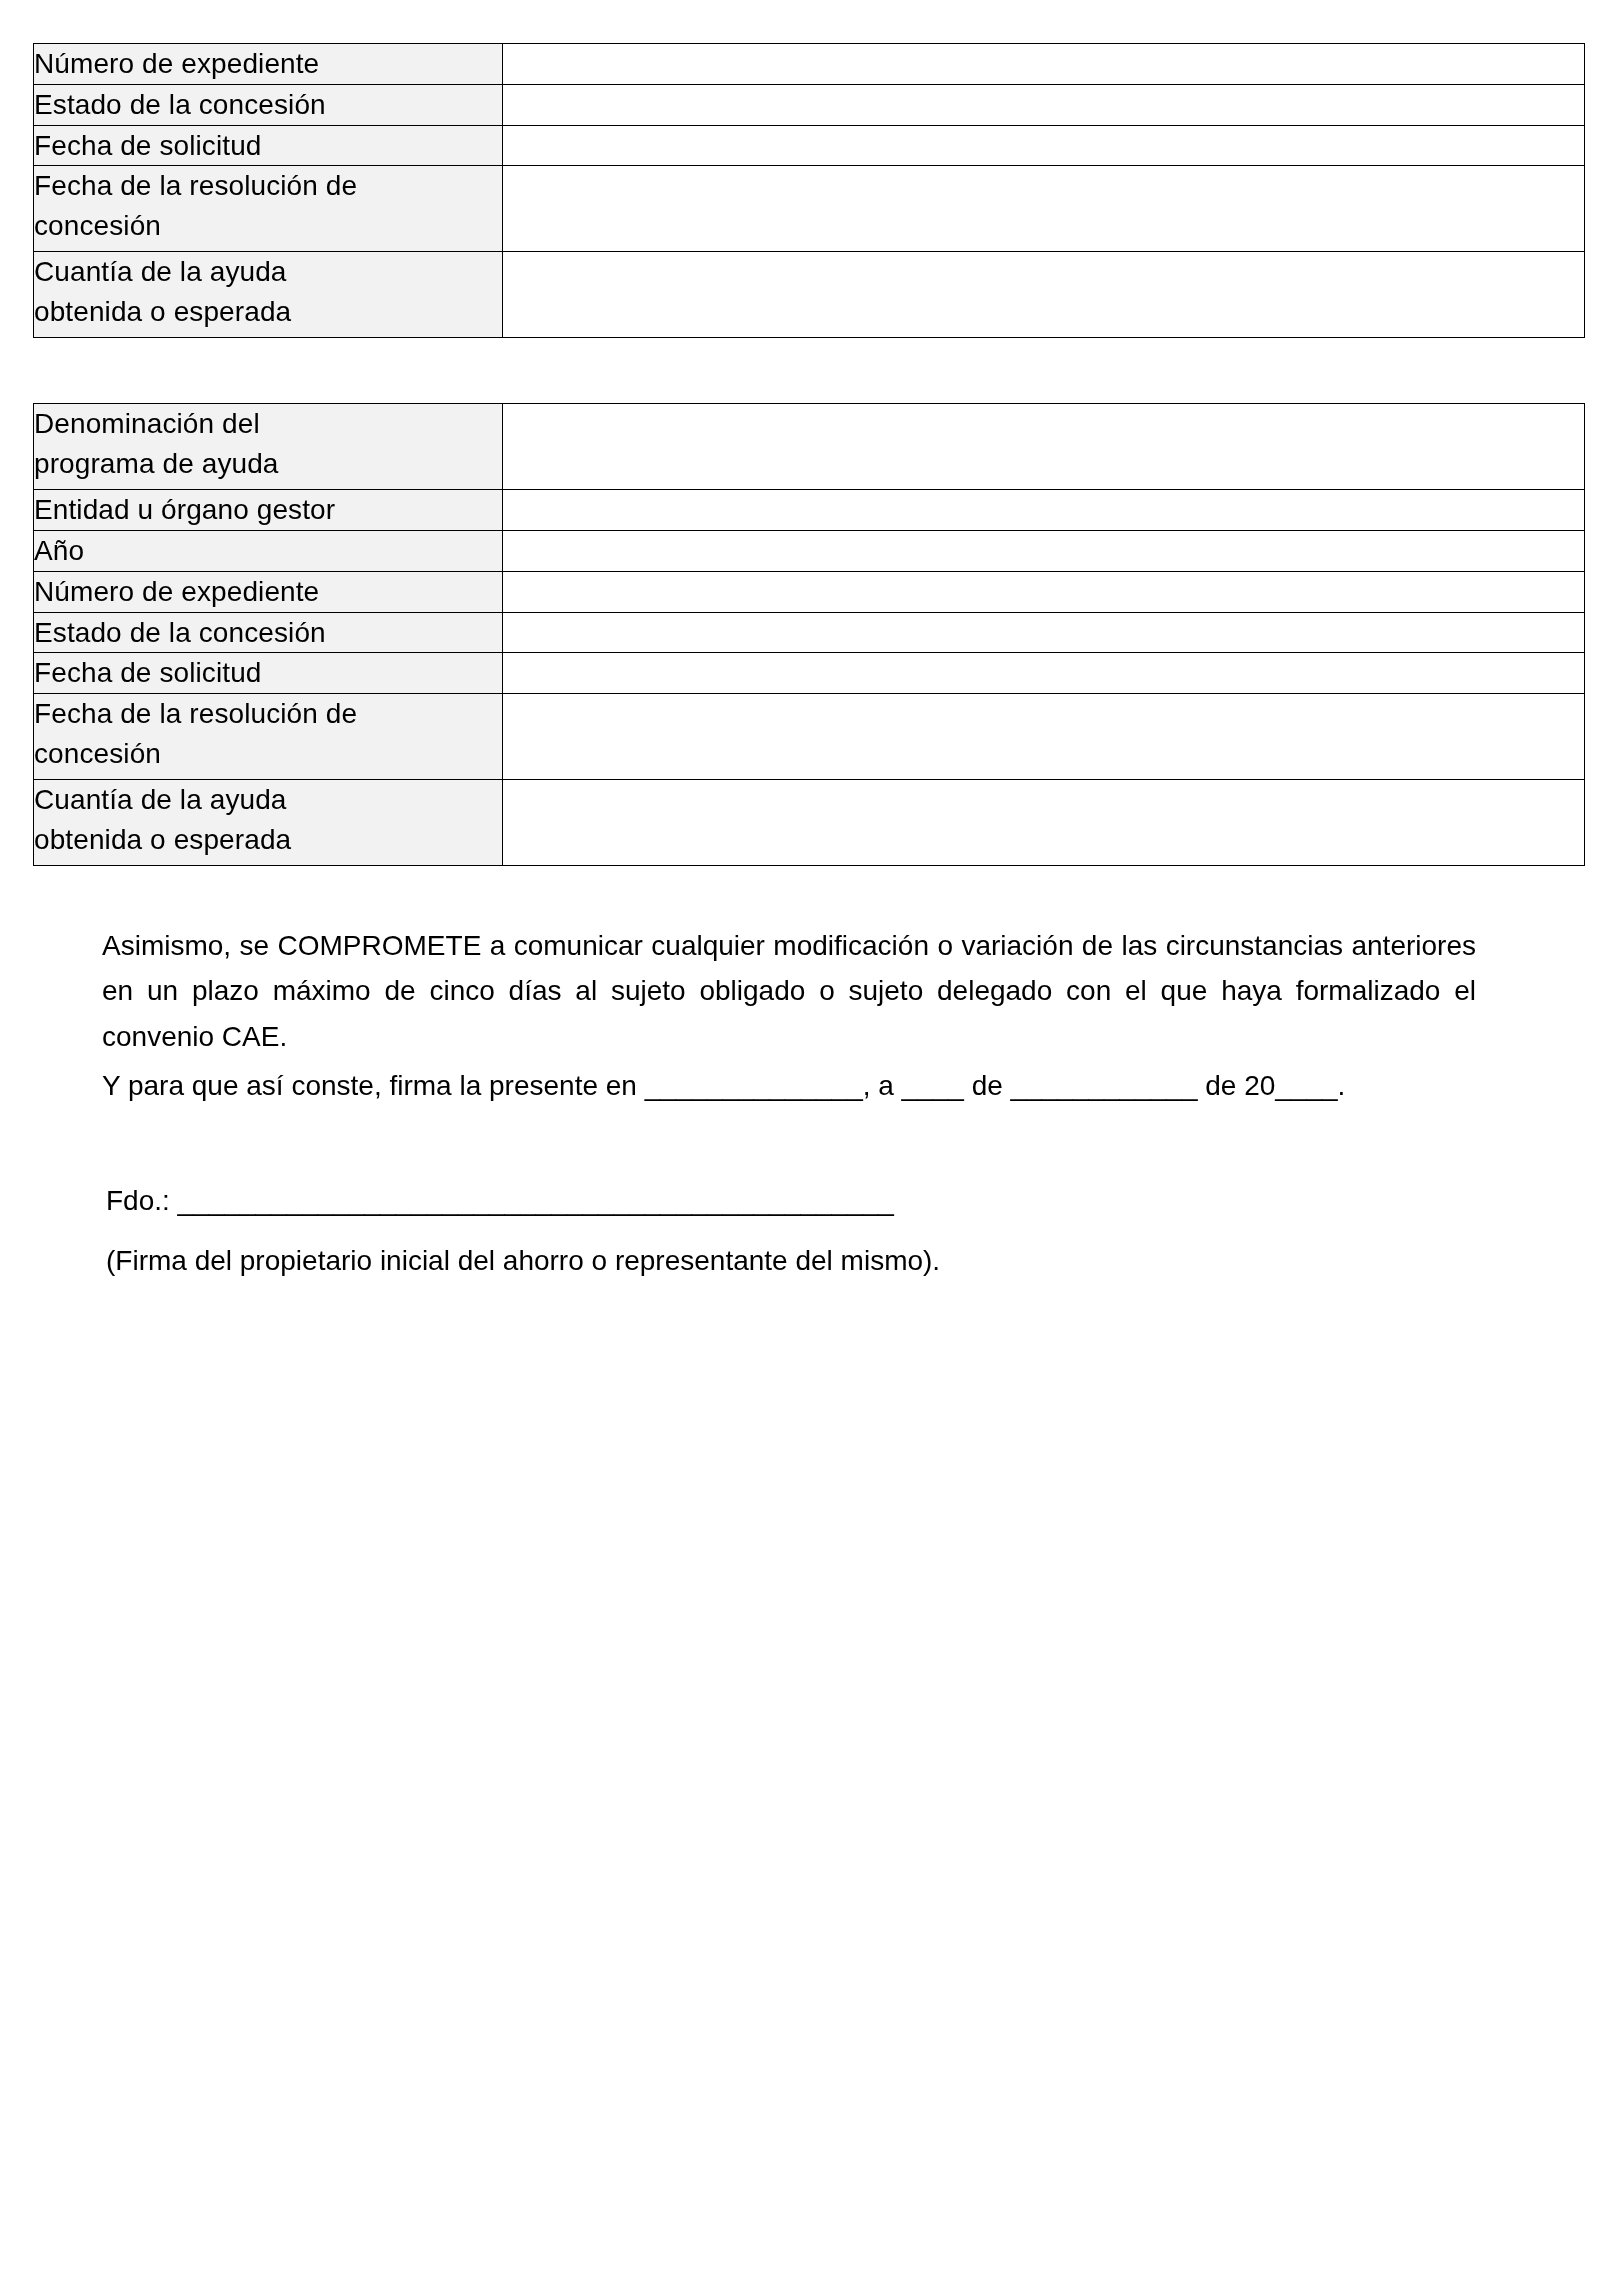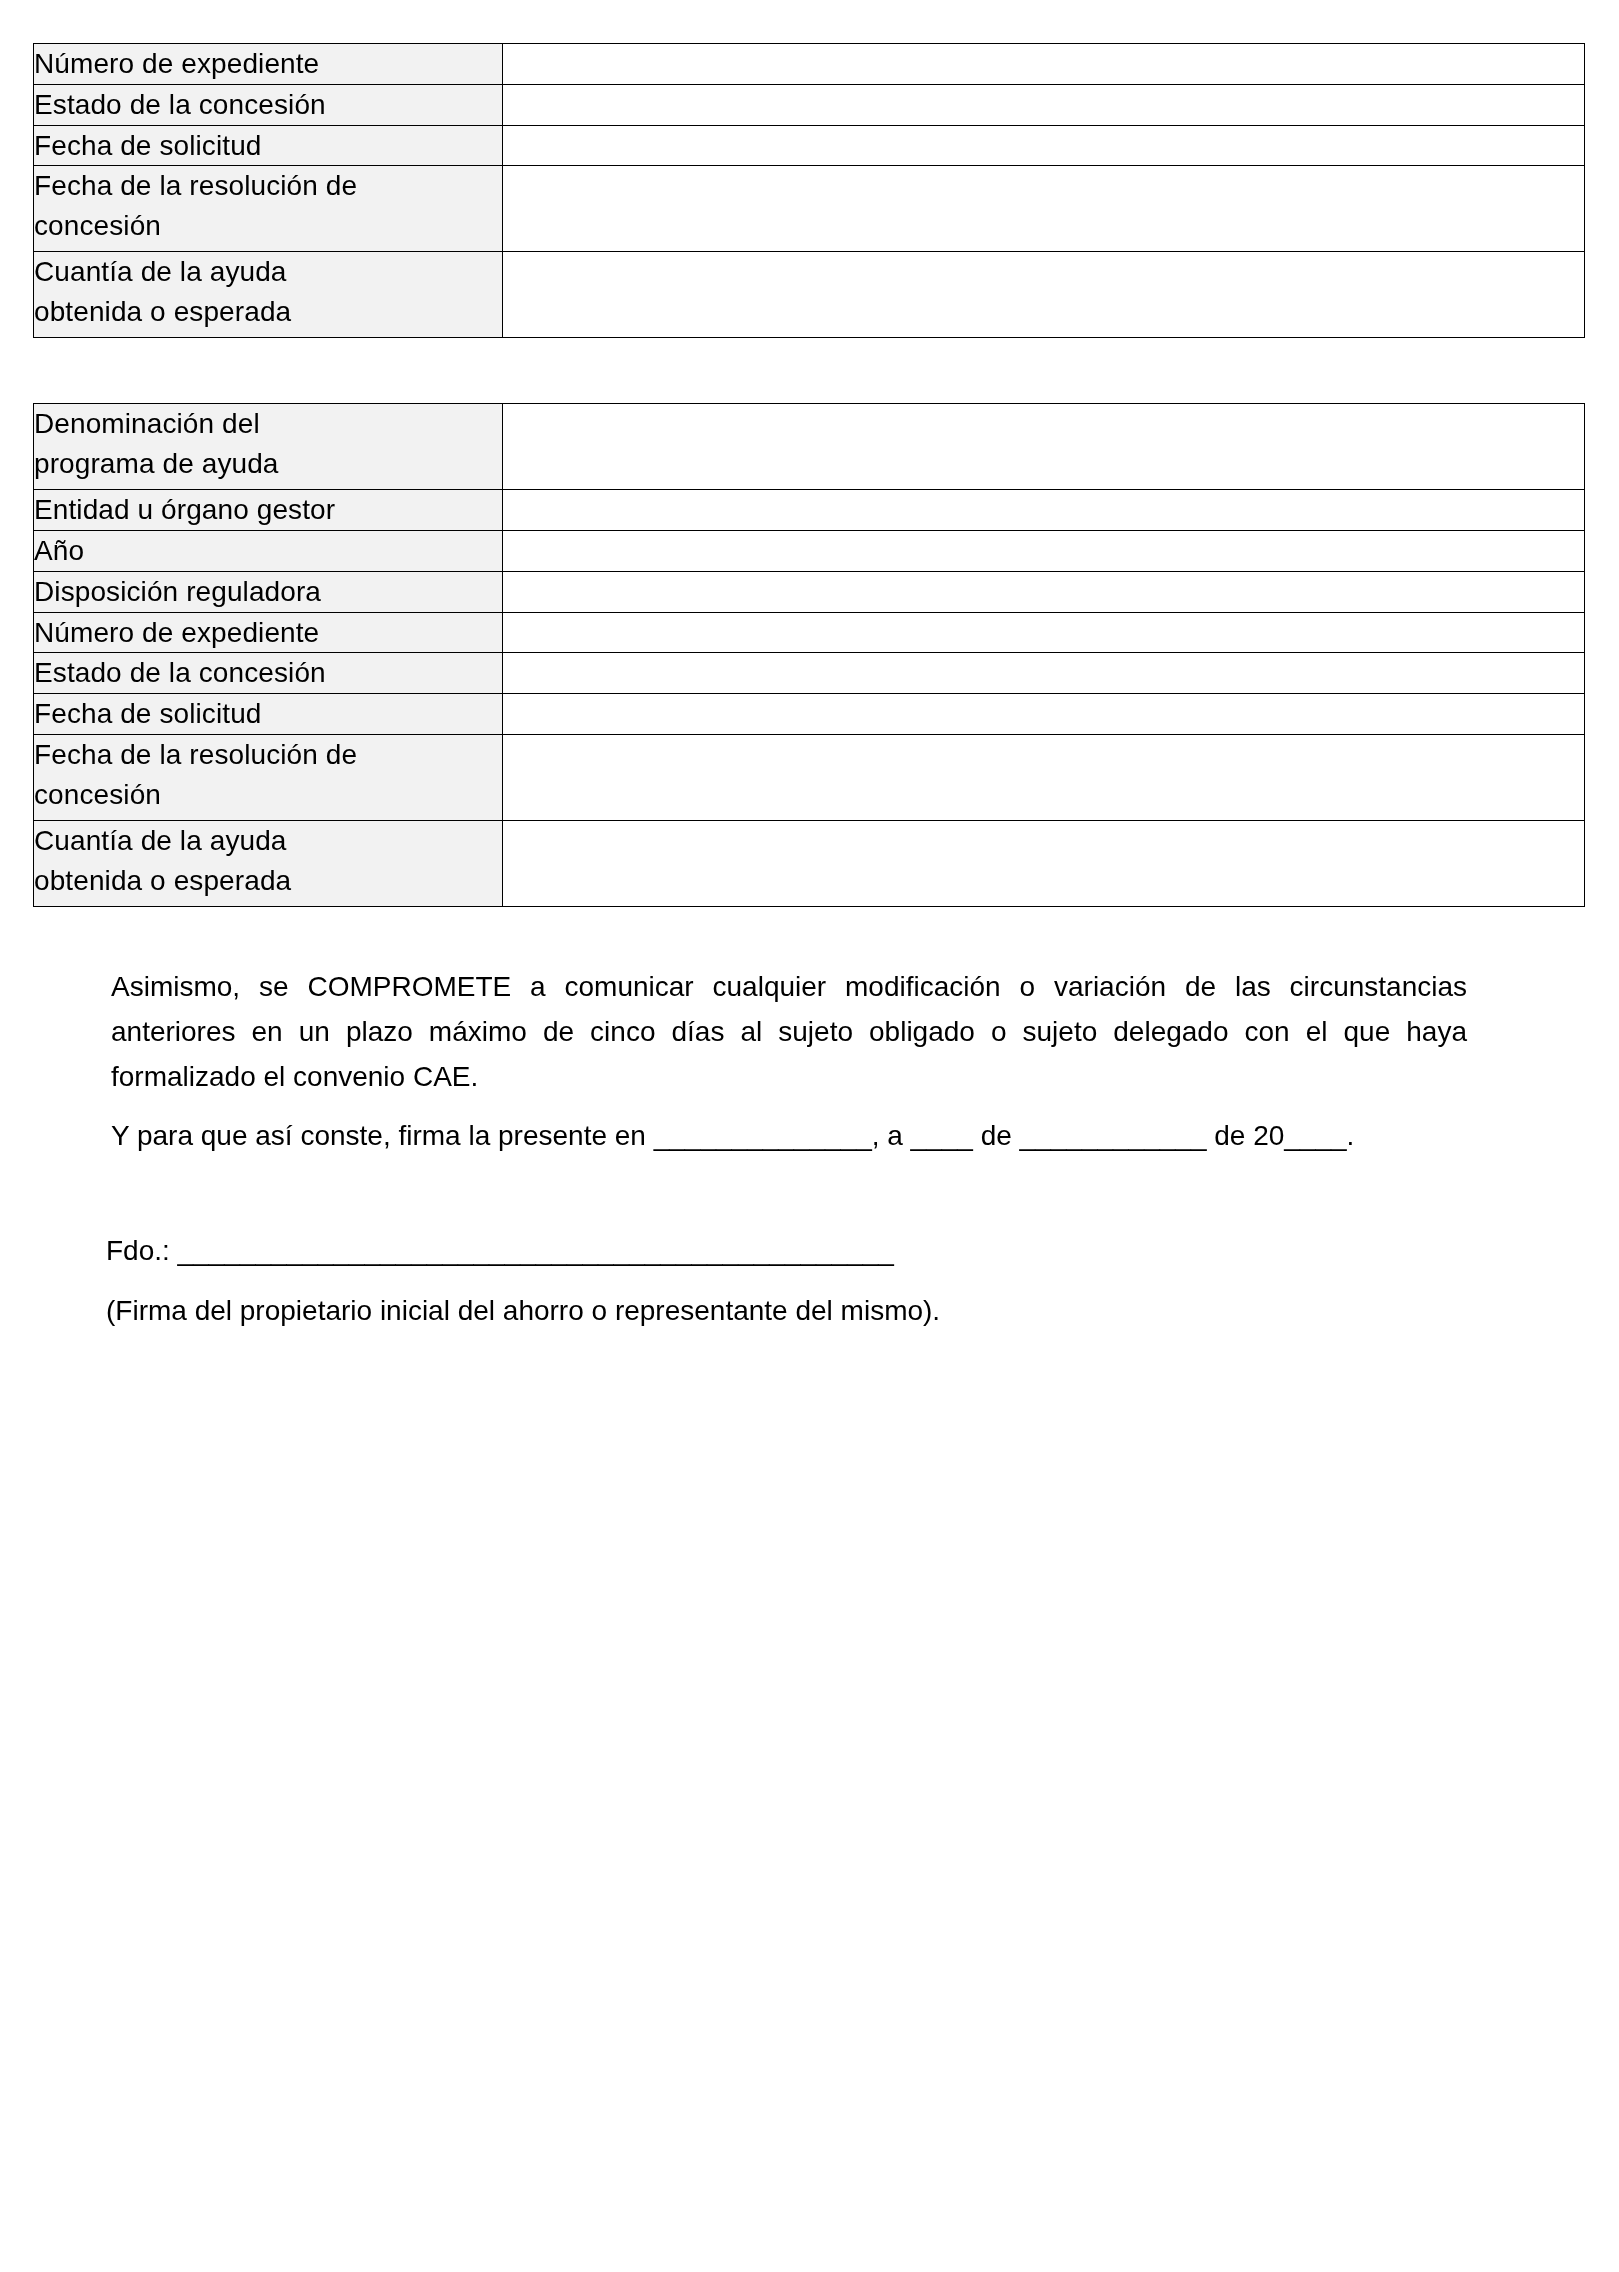--- a/index.html
+++ b/index.html
@@ -55,21 +55,21 @@
 
   .table-gap { height: 65px; }
 
   
   .body-block {
     margin-top: 57px;
     padding-left: 65px;
     padding-right: 106px;
   }
   .body-block p {
-    margin: 13px;
+    margin: 4px;
     font-size: 28px;
     line-height: 1.62;
     text-align: justify;
   }
   .sign-block {
     margin-top: 70px;
     padding-left: 65px;
   }
   .sign-block p {
     margin: 8px;
@@ -149,28 +149,20 @@
         <td class="label-cell">
           <span class="cell-line">Entidad u órgano gestor</span>
         </td>
         <td class="value-cell">
           <span class="cell-line"></span>
         </td>
       </tr>
       <tr>
         <td class="label-cell">
           <span class="cell-line">Año</span>
-        </td>
-        <td class="value-cell">
-          <span class="cell-line"></span>
-        </td>
-      </tr>
-      <tr>
-        <td class="label-cell">
-          <span class="cell-line">Disposición reguladora</span>
         </td>
         <td class="value-cell">
           <span class="cell-line"></span>
         </td>
       </tr>
       <tr>
         <td class="label-cell">
           <span class="cell-line">Número de expediente</span>
         </td>
         <td class="value-cell">

